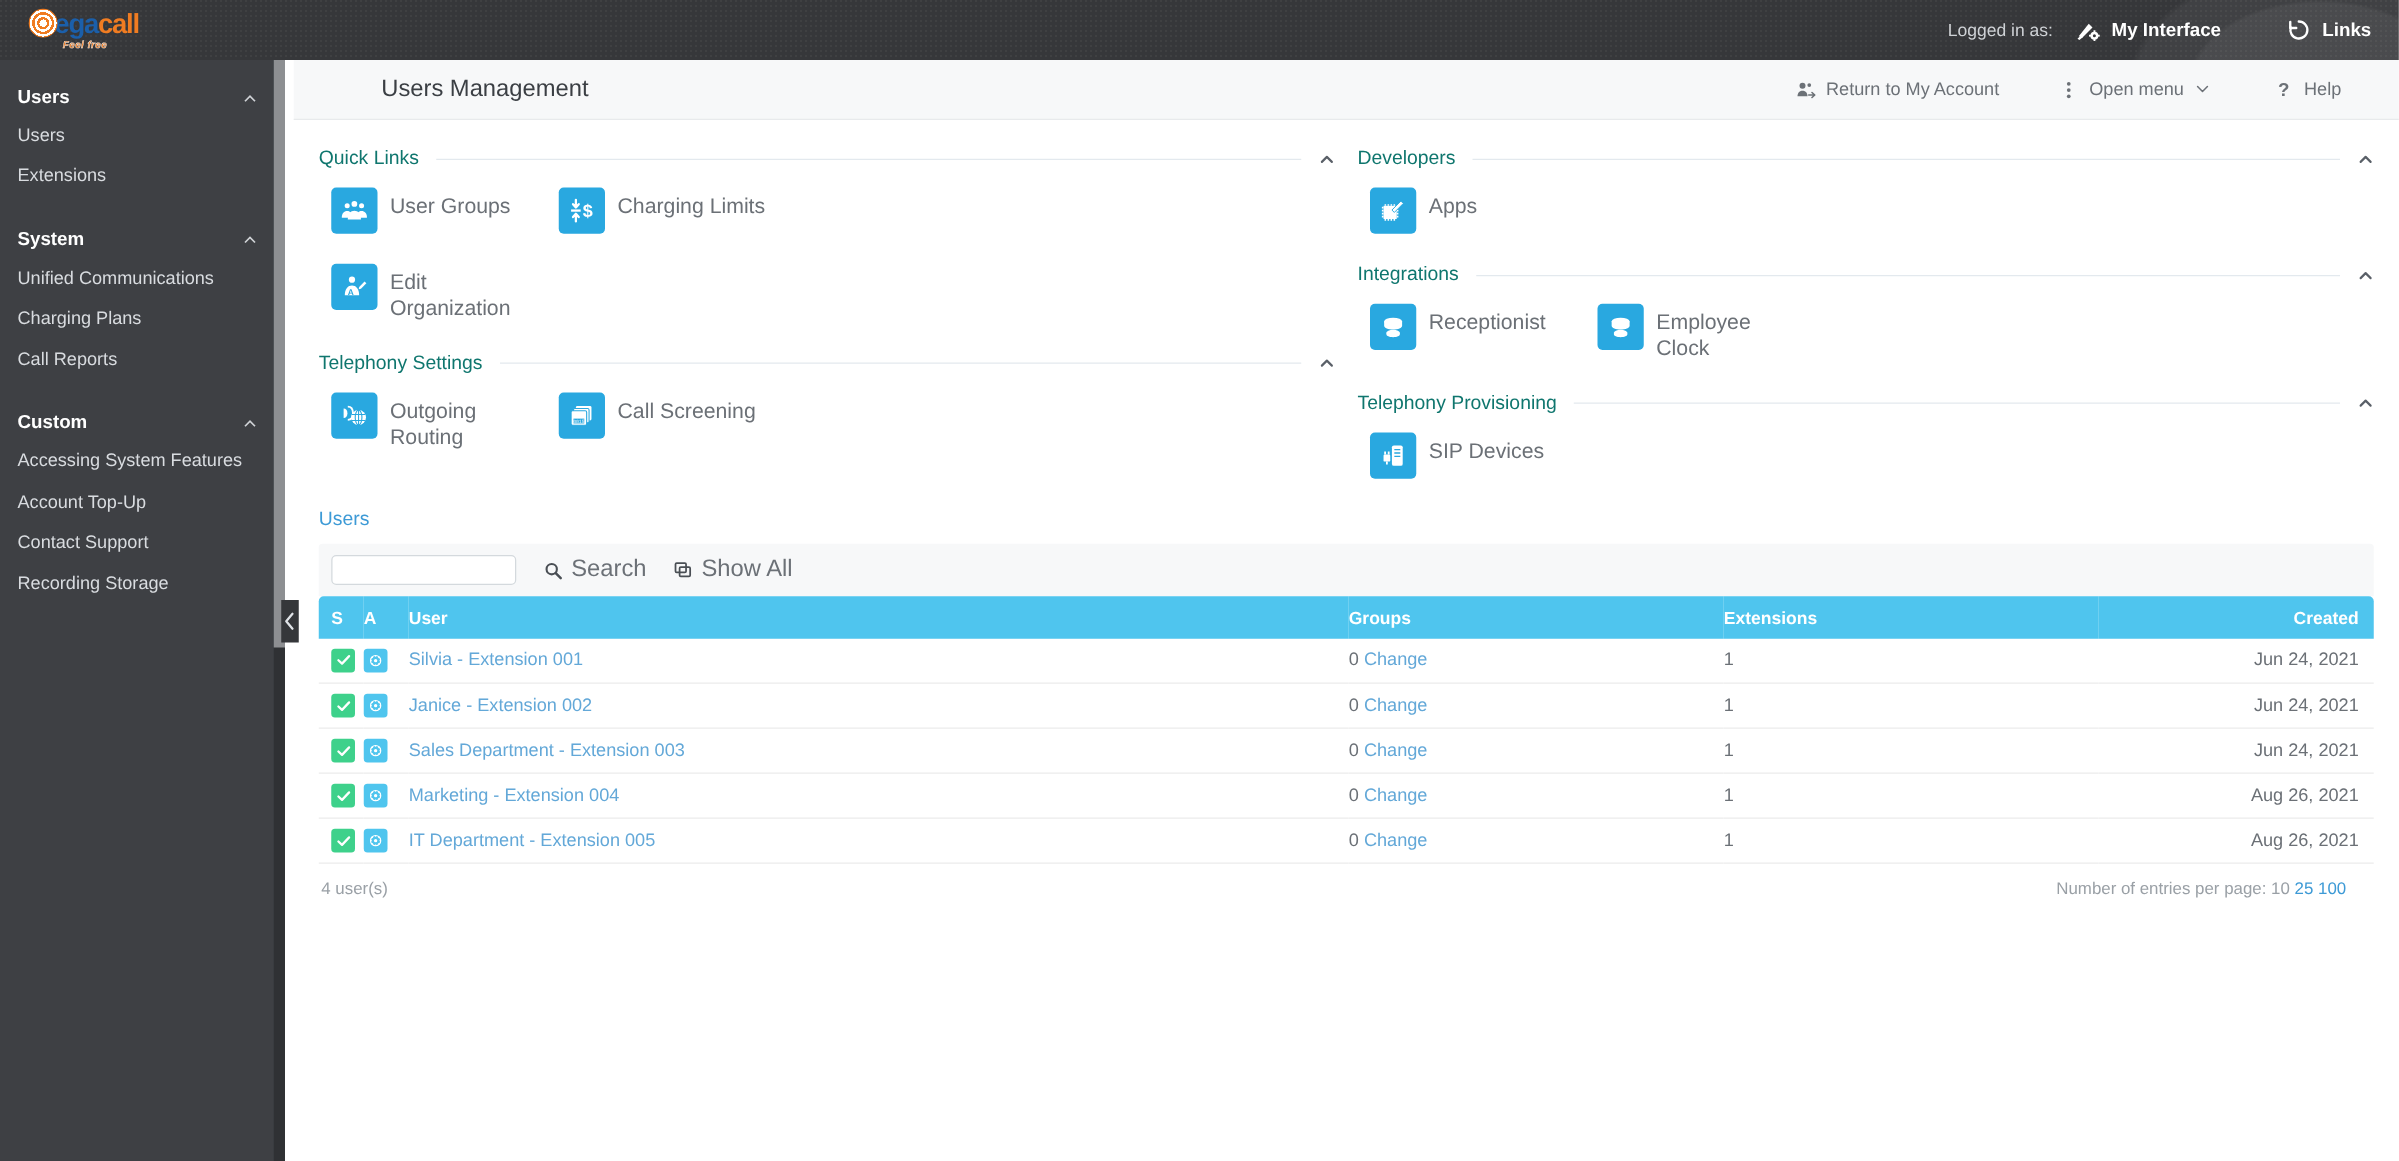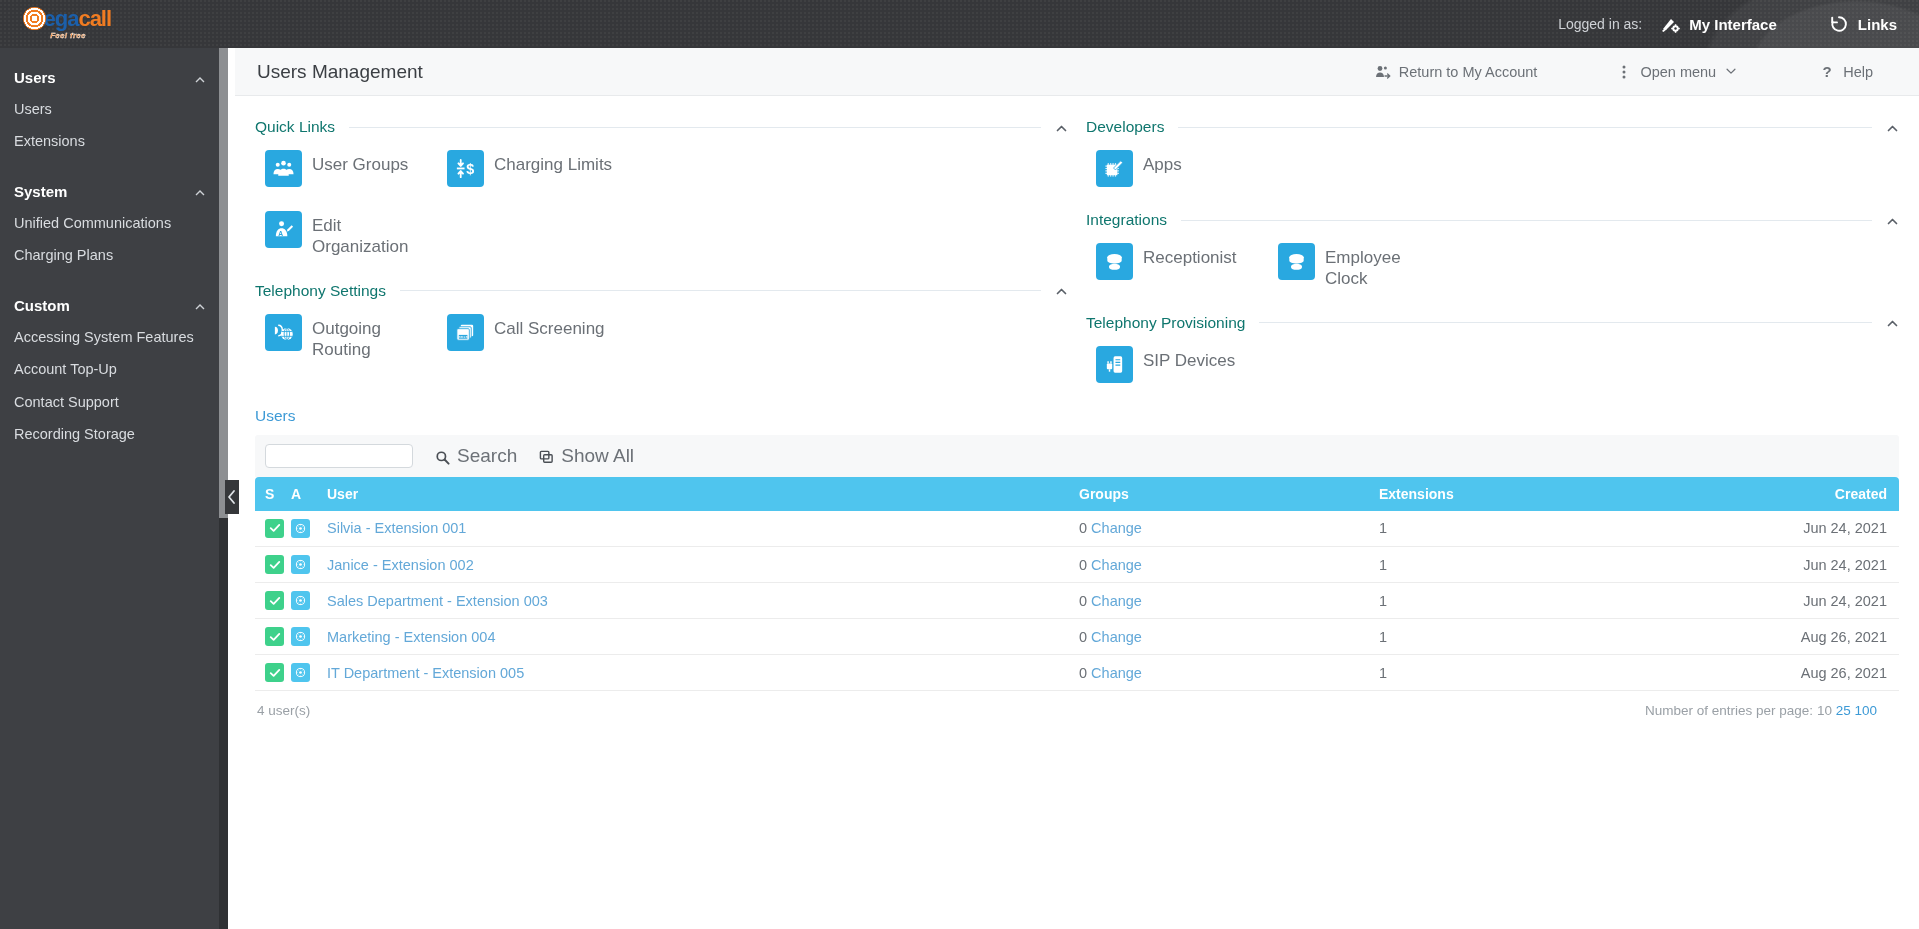--- a/index.html
+++ b/index.html
@@ -88,22 +88,22 @@
 
   
   .main {
     position: absolute; left: 235px; top: 48px; width: 1684px; height: 881px;
     background: #ffffff;
   }
   .page-head {
     height: 48px; background: #f7f8f9; border-bottom: 1px solid #e8eaec;
     display: flex; align-items: center; padding: 0 22px;
   }
-  .page-title { font-size: 19px; color: #3b3f44; }
-  .page-actions { margin-left: auto; display: flex; align-items: center; gap: 31px; }
+  .page-title { font-size: 19px; color: #3b3f44; margin-left: 48px; }
+  .page-actions { margin-left: auto; display: flex; align-items: center; }
   .pa-item {
     display: flex; align-items: center; gap: 8px; color: #6c7177; font-size: 14.5px;
     cursor: pointer; padding: 0 24px;
   }
   .pa-ico { width: 16px; height: 16px; display: block; }
 
   
   .sections {
     display: flex; padding: 16px 20px 0 20px; gap: 18px;
   }
@@ -247,20 +247,21 @@
     <div class="side-head">
       <span>System</span>
       <span class="chev">
         <svg viewBox="0 0 12 12" width="12" height="12">
             <path d="M2 8 L6 4 L10 8" fill="none" stroke="#cfd2d6" stroke-width="1.4"></path>
           </svg>
       </span>
     </div>
     <div class="side-link">Unified Communications</div>
     <div class="side-link">Charging Plans</div>
+    <div class="side-link">Call Reports</div>
   </div>
 
   <div class="side-group">
     <div class="side-head">
       <span>Custom</span>
       <span class="chev">
         <svg viewBox="0 0 12 12" width="12" height="12">
             <path d="M2 8 L6 4 L10 8" fill="none" stroke="#cfd2d6" stroke-width="1.4"></path>
           </svg>
       </span>

